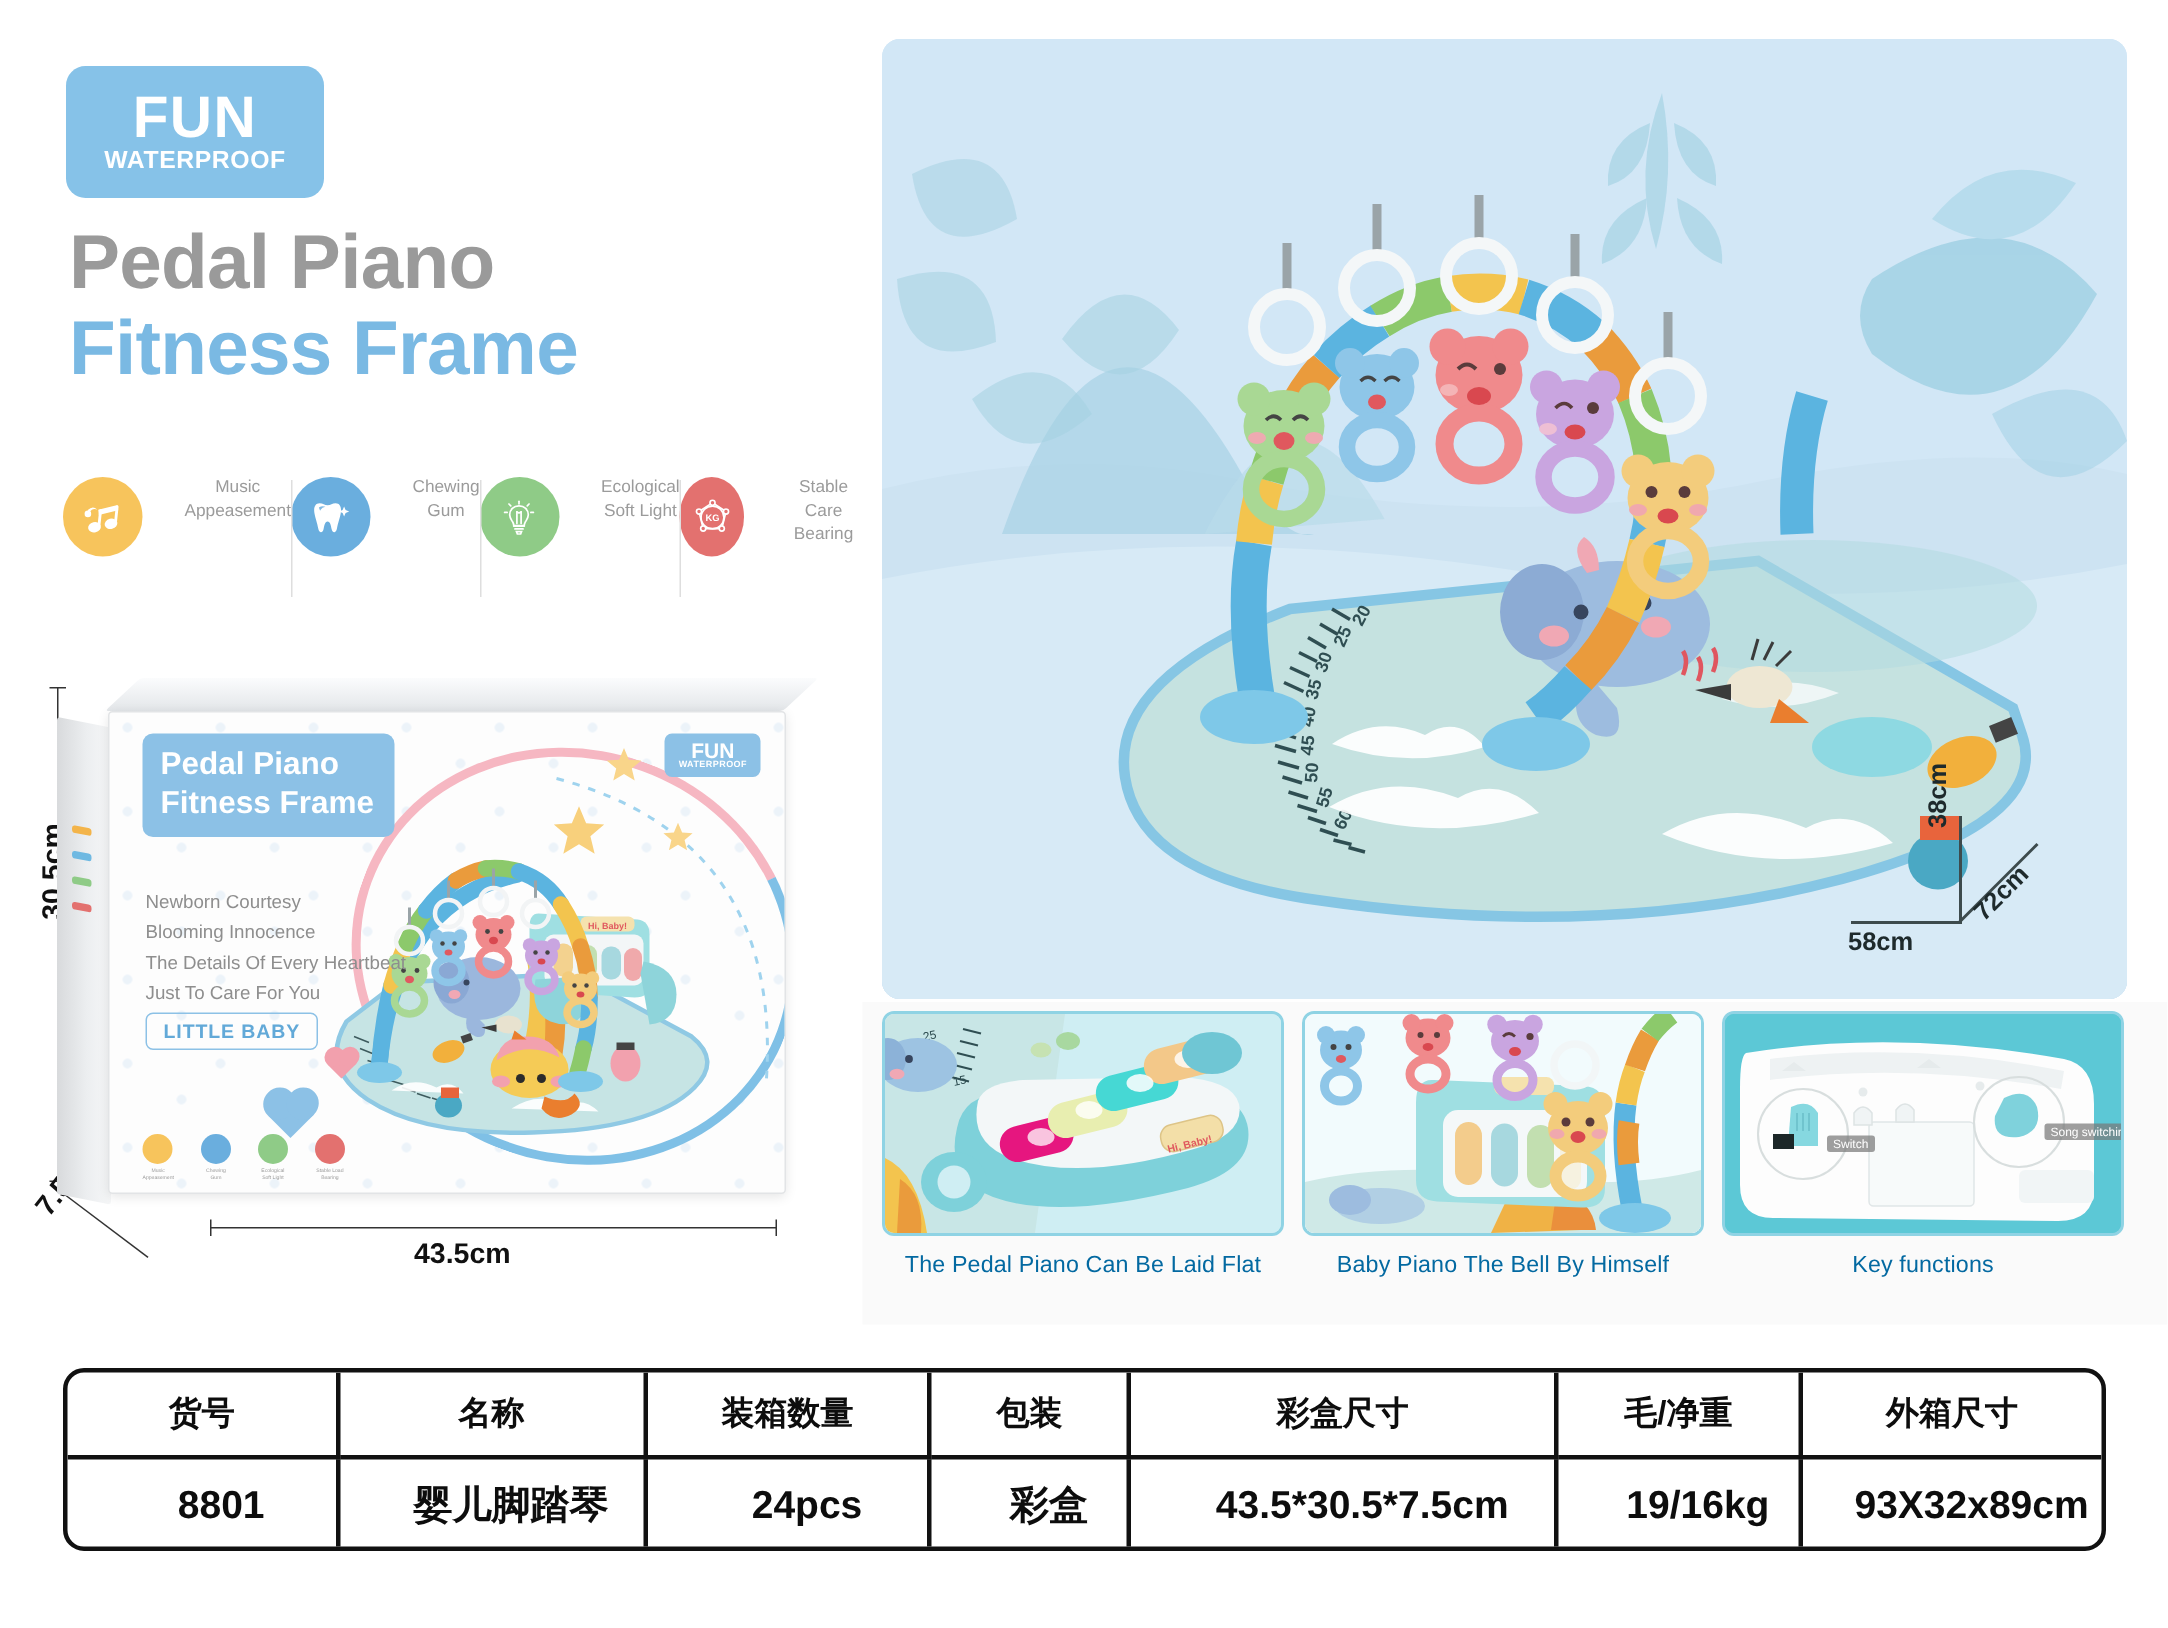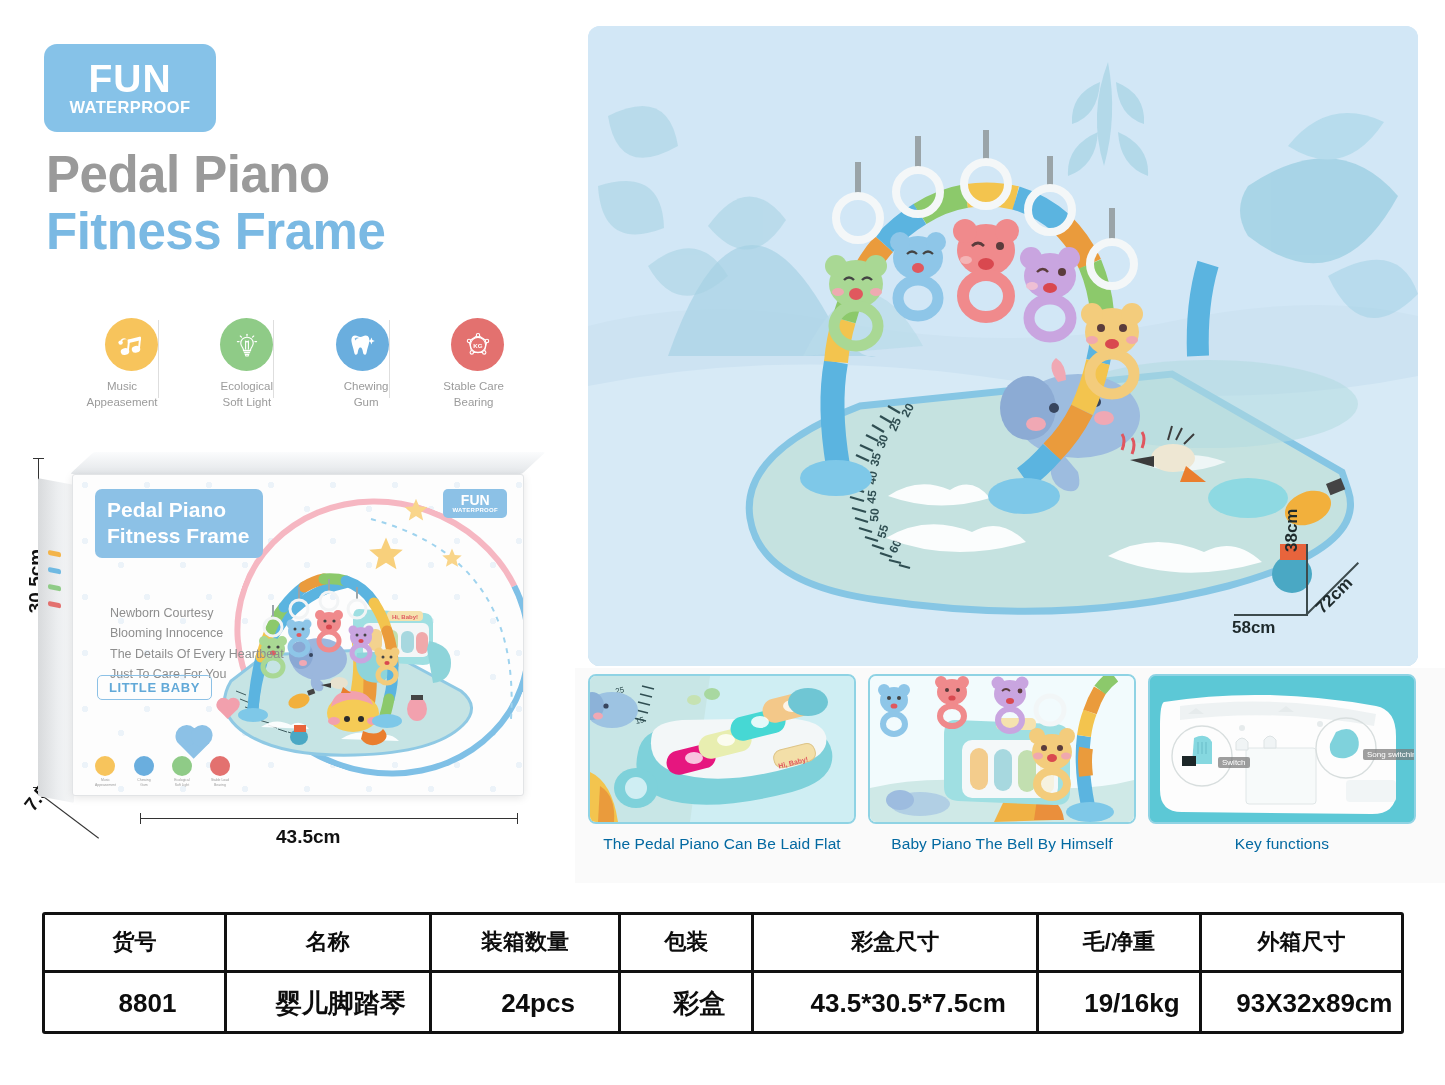--- a/index.html
+++ b/index.html
@@ -41,22 +41,22 @@
     line-height: 1.12; letter-spacing: -0.5px;
   }
 
   
   .features {
     position: absolute; left: 42px; top: 318px;
     width: 462px; height: 100px;
     display: flex; align-items: flex-start;
   }
   .feat {
-    flex: 1; display: flex; flex-direction: column;
-    align-items: flex-end; position: relative;
+    flex: 1; display: flex; flex-direction: row;
+    align-items: flex-start; position: relative; gap: 28px;
   }
   .feat + .feat::before {
     content: ""; position: absolute; left: 0; top: 2px;
     width: 1px; height: 78px; background: #dedede;
   }
   .feat-circle {
     width: 53px; height: 53px; border-radius: 50%;
     display: flex; align-items: center; justify-content: center;
     margin-bottom: 8px;
   }
@@ -144,22 +144,22 @@
       radial-gradient(circle at 48px 34px, rgba(170,205,235,0.20) 3px, transparent 3.5px);
     background-size: 62px 56px;
   }
   .pkg-titlebox {
     position:absolute; left:22px; top:14px;
     background:#8cc1e6; border-radius:7px;
     padding:8px 14px 10px 12px;
   }
   .pkg-titlebox div { color:#fff; font-size:21px; font-weight:700; line-height:1.22; }
   .pkg-tagline {
-    position:absolute; left:24px; top:128px;
-    color:#8e8e8e; font-size:12.5px; line-height:1.62; white-space:pre-line;margin-left:13px;
+    position:absolute; left:24px; top:116px;
+    color:#8e8e8e; font-size:12.5px; line-height:1.62; white-space:pre-line;
   }
   .pkg-littlebaby {
     position:absolute; left:24px; top:200px;
     border:1.4px solid #8cc1e6; border-radius:5px;
     padding:4px 11px; color:#62a9d8; font-size:13px; font-weight:700;
     letter-spacing:0.6px;
   }
   .pkg-fun {
     position:absolute; right:16px; top:14px;
     background:#8cc1e6; border-radius:5px; padding:4px 9px 5px;
@@ -239,21 +239,21 @@
   }
   .tagchip {
     position:absolute; background:rgba(120,120,120,0.72); color:#fff;
     font-size:8px; padding:1px 4px; border-radius:2px; white-space:nowrap;margin-left:28px;
   }
 
   
   .spec-table {
     position:absolute; left:42px; top:912px;
     width: 1362px; height: 122px;
-    border: 3.5px solid #111; border-radius: 3px;
+    border: 3.5px solid #111; border-radius: 14px;
     overflow:hidden; background:#fff;
   }
   .spec-table table { width:100%; height:100%; border-collapse:collapse; }
   .spec-table td {
     border-right: 3px solid #111;
     border-bottom: 3px solid #111;
     text-align:center; vertical-align:middle;
     font-weight: 800; color:#0d0d0d;
     font-family: "Liberation Sans","DejaVu Sans", sans-serif;
   }
@@ -290,20 +290,32 @@
               <ellipse cx="19" cy="18.2" rx="4.3" ry="3.4" transform="rotate(-14 19 18.2)"></ellipse>
               <rect x="21.6" y="6" width="1.9" height="11.8" rx="0.9" transform="rotate(6 22.5 12)"></rect>
               <path d="M10.5 8.8 L23.4 5.6 L23.8 9.2 L10.9 12.3 Z"></path>
               <path d="M3.4 9.2 q3.2 -3.4 6.4 -0.6 q-3.2 -1.2 -5.1 1.9 Z"></path>
               <circle cx="3.6" cy="11.6" r="2.2"></circle>
             </g>
           </svg>
         </div>
         <div class="feat-label">Music
 Appeasement</div>
+      </div>
+
+      <div class="feat">
+        <div class="feat-circle" style="background:#6aaede">
+          <svg width="28" height="28" viewBox="0 0 28 28">
+            <path d="M7 4.5 C4 4.5 3 7.5 3.6 11 C4.3 15 5.4 17 6.2 21.5 C6.7 24.4 9.1 24.6 9.7 21.8 C10.2 19.3 10.6 16.6 12.4 16.6 C14.2 16.6 14.6 19.3 15.1 21.8 C15.7 24.6 18.1 24.4 18.6 21.5 C19.4 17 20.5 15 21.2 11 C21.8 7.5 20.8 4.5 17.8 4.5 C15.4 4.5 14.5 5.9 12.4 5.9 C10.3 5.9 9.4 4.5 7 4.5 Z" fill="#fff"></path>
+            <path d="M6.6 7.4 q2.2 -1.6 4.4 -0.5 q-2.6 0.4 -3.6 2.6 Z" fill="#6aaede" opacity="0.85"></path>
+            <path d="M23.4 6.6 l1 2.4 l2.4 1 l-2.4 1 l-1 2.4 l-1 -2.4 l-2.4 -1 l2.4 -1 Z" fill="#fff"></path>
+          </svg>
+        </div>
+        <div class="feat-label">Chewing
+Gum</div>
       </div>
 
       <div class="feat">
         <div class="feat-circle" style="background:#8fcb87">
           <svg width="30" height="30" viewBox="0 0 30 30">
             <g fill="none" stroke="#fff" stroke-width="1.15" stroke-linecap="round">
               <path d="M15 7.2 c-3.6 0 -6.2 2.7 -6.2 6 c0 2.4 1.3 3.6 2.1 5 c0.5 0.9 0.6 1.6 0.6 2.2 h7 c0 -0.6 0.1 -1.3 0.6 -2.2 c0.8 -1.4 2.1 -2.6 2.1 -5 c0 -3.3 -2.6 -6 -6.2 -6 Z"></path>
               <path d="M11.6 20.8 h6.8"></path>
               <path d="M12.3 22.6 h5.4"></path>
               <path d="M13.3 24.4 h3.4 l-0.6 1.6 h-2.2 Z"></path>
@@ -313,32 +325,20 @@
               <path d="M5.4 11.6 h1.7"></path>
               <path d="M24.6 11.6 h-1.7"></path>
               <path d="M13.6 11.2 v7.8"></path>
               <path d="M16.4 11.2 v7.8"></path>
               <path d="M13.6 11.2 q1.4 1.4 2.8 0"></path>
             </g>
           </svg>
         </div>
         <div class="feat-label">Ecological
 Soft Light</div>
-      </div>
-
-      <div class="feat">
-        <div class="feat-circle" style="background:#6aaede">
-          <svg width="28" height="28" viewBox="0 0 28 28">
-            <path d="M7 4.5 C4 4.5 3 7.5 3.6 11 C4.3 15 5.4 17 6.2 21.5 C6.7 24.4 9.1 24.6 9.7 21.8 C10.2 19.3 10.6 16.6 12.4 16.6 C14.2 16.6 14.6 19.3 15.1 21.8 C15.7 24.6 18.1 24.4 18.6 21.5 C19.4 17 20.5 15 21.2 11 C21.8 7.5 20.8 4.5 17.8 4.5 C15.4 4.5 14.5 5.9 12.4 5.9 C10.3 5.9 9.4 4.5 7 4.5 Z" fill="#fff"></path>
-            <path d="M6.6 7.4 q2.2 -1.6 4.4 -0.5 q-2.6 0.4 -3.6 2.6 Z" fill="#6aaede" opacity="0.85"></path>
-            <path d="M23.4 6.6 l1 2.4 l2.4 1 l-2.4 1 l-1 2.4 l-1 -2.4 l-2.4 -1 l2.4 -1 Z" fill="#fff"></path>
-          </svg>
-        </div>
-        <div class="feat-label">Chewing
-Gum</div>
       </div>
 
       <div class="feat">
         <div class="feat-circle" style="background:#e3716f">
           <svg width="30" height="30" viewBox="0 0 30 30">
             <g fill="none" stroke="#fff" stroke-width="1.1">
               <circle cx="15" cy="15" r="7.6"></circle>
               <path d="M15 5.2 L24 11 L21.2 22.4 L8.8 22.4 L6 11 Z"></path>
               <circle cx="15" cy="5.2" r="1.7" fill="#e3716f"></circle>
               <circle cx="24" cy="11" r="1.7" fill="#e3716f"></circle>

